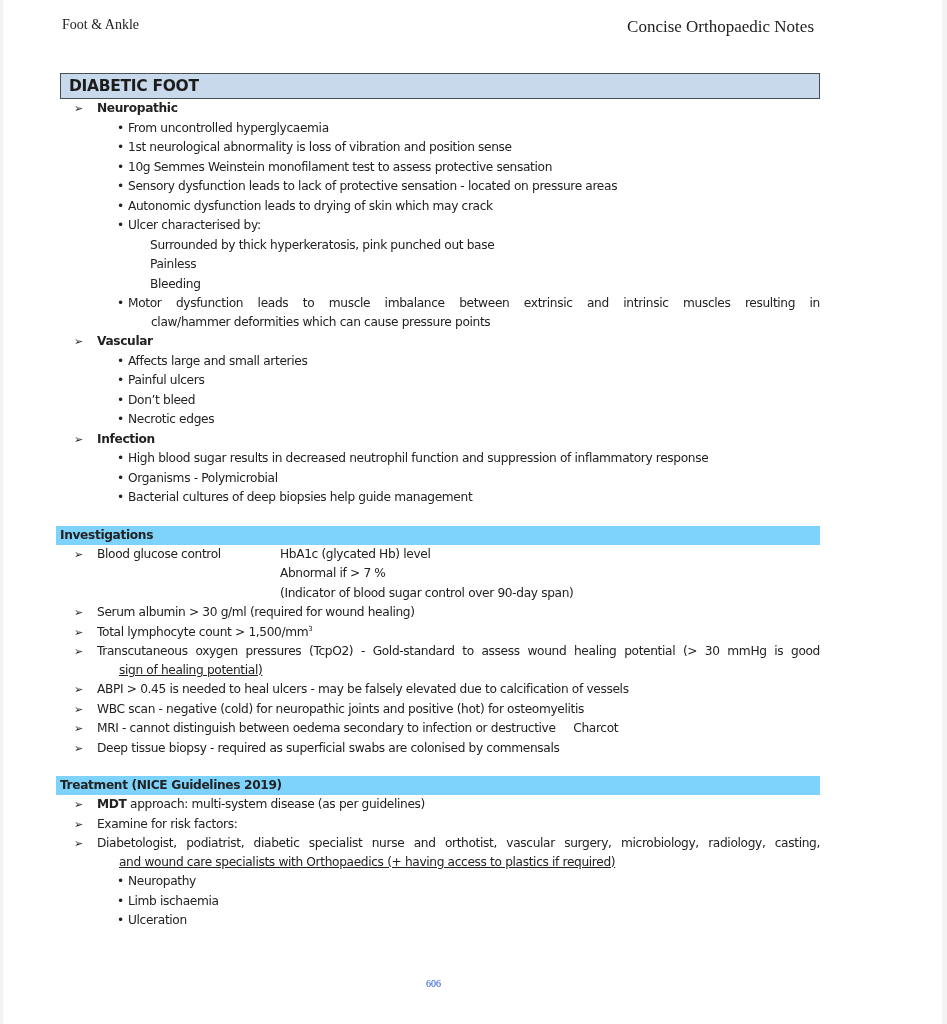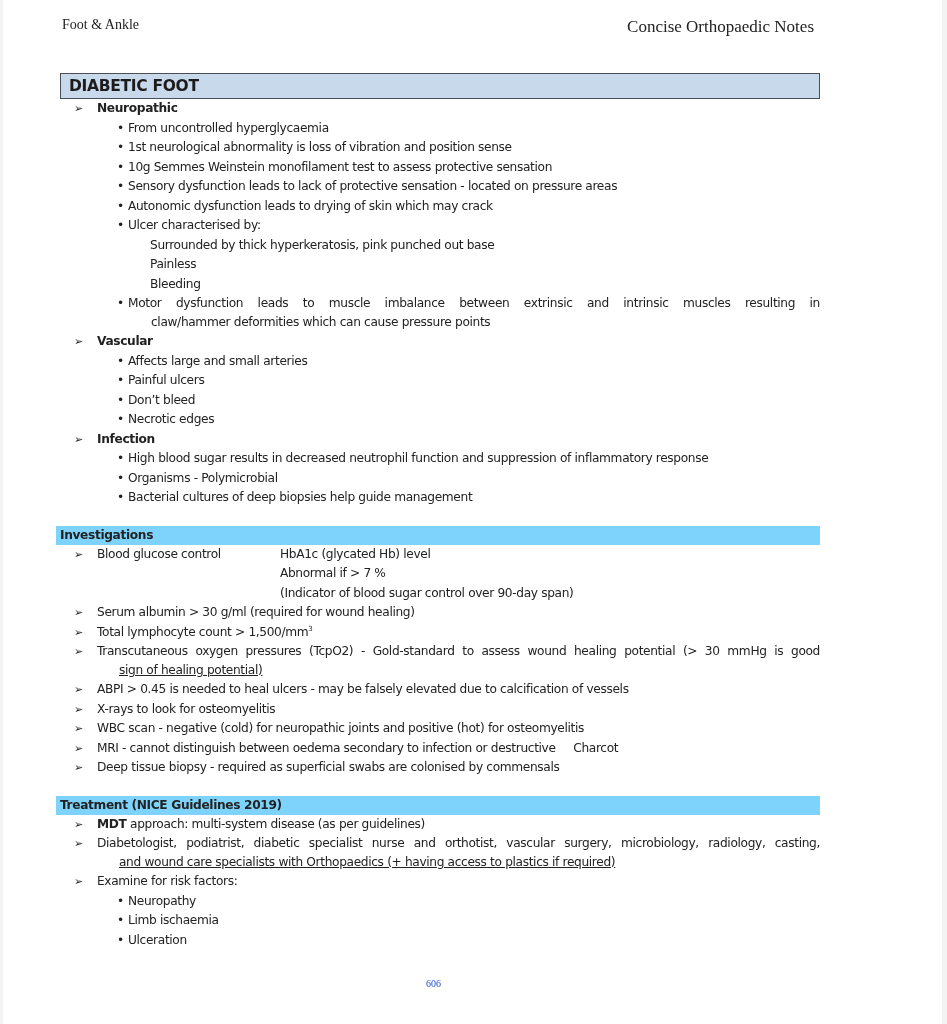--- a/index.html
+++ b/index.html
@@ -110,31 +110,30 @@
     <div class="line">
         <span class="col2">(Indicator of blood sugar control over 90-day span)</span>
       </div>
     <div class="line arrow-inv"><span class="arrow">➢</span><span>Serum albumin &gt; 30 g/ml (required for wound healing)</span></div>
     <div class="line arrow-inv"><span class="arrow">➢</span><span>Total lymphocyte count &gt; 1,500/mm</span><sup>3</sup></div>
     <div class="line wrap-inv">
       <span class="just"><span class="arrow" style="display:inline-block;width:23px;font-size:11px;">➢</span><span>Transcutaneous oxygen pressures (TcpO2) - Gold-standard to assess wound healing potential (&gt; 30 mmHg is good</span></span>
       <span class="cont">sign of healing potential)</span>
     </div>
     <div class="line arrow-inv"><span class="arrow">➢</span><span>ABPI &gt; 0.45 is needed to heal ulcers - may be falsely elevated due to calcification of vessels</span></div>
-    <div class="line arrow-inv"><span class="arrow">➢</span><span>X-rays to look for osteomyelitis</span></div>
     <div class="line arrow-inv"><span class="arrow">➢</span><span>WBC scan - negative (cold) for neuropathic joints and positive (hot) for osteomyelitis</span></div>
     <div class="line arrow-inv" style="white-space:pre;"><span class="arrow">➢</span><span>MRI - cannot distinguish between oedema secondary to infection or destructive     Charcot</span></div>
     <div class="line arrow-inv"><span class="arrow">➢</span><span>Deep tissue biopsy - required as superficial swabs are colonised by commensals</span></div>
 
     <div class="section-head">Treatment (NICE Guidelines 2019)</div>
     <div class="line arrow-inv"><span class="arrow">➢</span><span class="bold">MDT</span><span> approach: multi-system disease (as per guidelines)</span></div>
+    <div class="line arrow-inv"><span class="arrow">➢</span><span>Examine for risk factors:</span></div>
     <div class="line wrap-inv">
       <span class="just"><span class="arrow" style="display:inline-block;width:23px;font-size:11px;">➢</span><span>Diabetologist, podiatrist, diabetic specialist nurse and orthotist, vascular surgery, microbiology, radiology, casting,</span></span>
       <span class="cont">and wound care specialists with Orthopaedics (+ having access to plastics if required)</span>
     </div>
-    <div class="line arrow-inv"><span class="arrow">➢</span><span>Examine for risk factors:</span></div>
     <div class="line bullet-l2"><span class="dot">•</span><span>Neuropathy</span></div>
     <div class="line bullet-l2"><span class="dot">•</span><span>Limb ischaemia</span></div>
     <div class="line bullet-l2"><span class="dot">•</span><span>Ulceration</span></div>
   </div>
 
   <div class="page-number">606</div>
 </div>
 
 </body></html>

